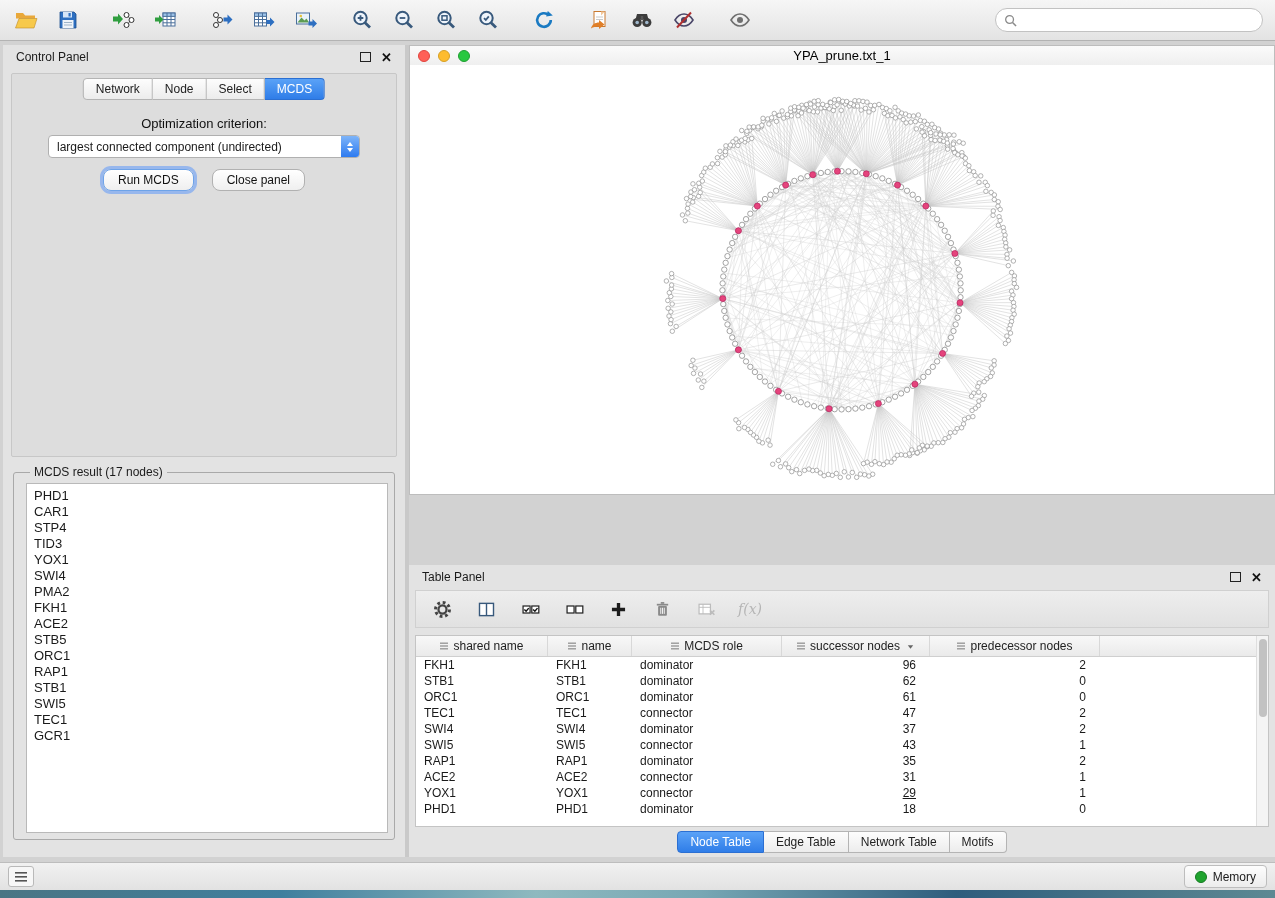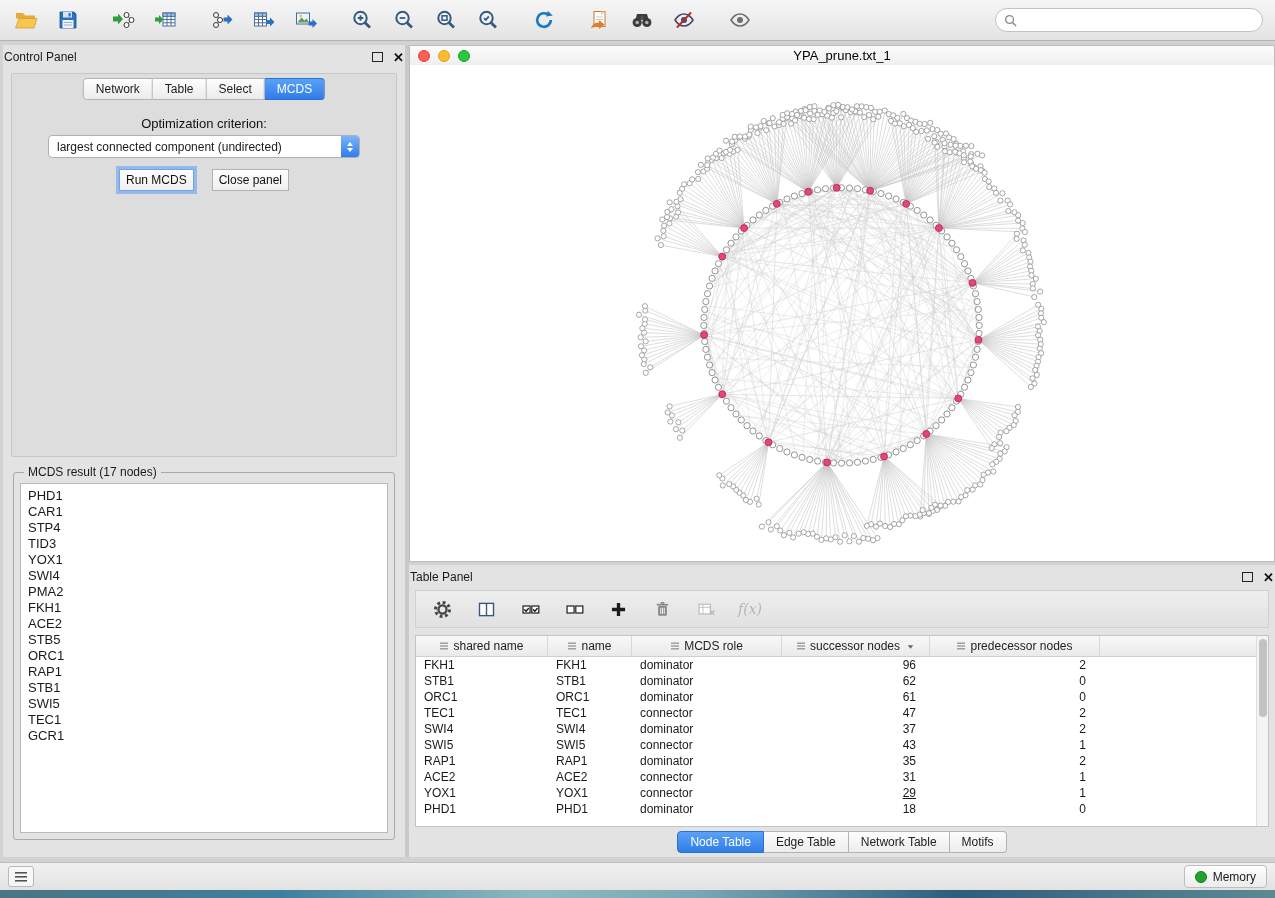--- a/index.html
+++ b/index.html
@@ -10,21 +10,21 @@
     background:linear-gradient(#f6f6f6,#e3e3e3);border-bottom:1px solid #b3b3b3;
     display:flex;align-items:center;padding:0 12px;box-sizing:border-box;}
   .tb-group{display:flex;gap:14px;margin-right:28px;align-items:center;}
   .tb-btn{width:28px;height:28px;display:flex;align-items:center;justify-content:center;cursor:pointer;}
   .tb-btn svg{width:24px;height:24px;}
   .search{margin-left:auto;width:268px;height:24px;border:1px solid #c2c2c2;border-radius:13px;background:#fff;
     display:flex;align-items:center;padding:0 8px;gap:5px;box-sizing:border-box;}
   .search svg{width:13px;height:13px;}
   .search input{border:none;outline:none;flex:1;font-size:12px;background:transparent;font-family:inherit;}
   
-  .panel-header{height:24px;display:flex;align-items:center;padding:0 1px;font-size:12px;color:#1a1a1a;}
+  .panel-header{height:24px;display:flex;align-items:center;padding:0 13px;font-size:12px;color:#1a1a1a;}
   .win-icons{margin-left:auto;display:flex;gap:10px;align-items:center;}
   .float-icon{width:9px;height:8px;border:1.5px solid #222;display:inline-block;}
   .close-icon{font-size:13px;font-weight:bold;color:#111;line-height:1;cursor:pointer;}
   .seg-tab{padding:3px 12px;font-size:12px;background:linear-gradient(#fdfdfd,#ececec);
     border:1px solid #b4b4b4;border-left:none;color:#222;cursor:pointer;white-space:nowrap;text-align:center;}
   .seg-tab:first-child{border-left:1px solid #b4b4b4;border-radius:4px 0 0 4px;}
   .seg-tab:last-child{border-radius:0 4px 4px 0;}
   .seg-tab.active{background:linear-gradient(#5aa2f7,#2f7de8);color:#fff;border-color:#2b6fd2;}
   
   .control-panel{position:absolute;left:3px;top:45px;width:402px;height:812px;background:#e3e3e3;}
@@ -33,32 +33,32 @@
   .cp-tabs{position:absolute;top:4px;left:50%;transform:translateX(-50%);display:flex;}
   .opt-label{position:absolute;top:42px;width:100%;text-align:center;font-size:13px;color:#111;}
   .dropdown{position:absolute;top:61px;left:36px;right:36px;height:23px;background:#fff;border:1px solid #b0b0b0;
     border-radius:4px;display:flex;align-items:center;font-size:12px;padding-left:8px;box-sizing:border-box;cursor:pointer;}
   .dd-text{flex:1;white-space:nowrap;overflow:hidden;}
   .dd-stepper{width:18px;height:21px;border-radius:0 3px 3px 0;background:linear-gradient(#7db4f9,#2e7bf0);
     display:flex;flex-direction:column;align-items:center;justify-content:center;gap:2px;}
   .tri-up{width:0;height:0;border-left:3.5px solid transparent;border-right:3.5px solid transparent;border-bottom:4.5px solid #fff;}
   .tri-down{width:0;height:0;border-left:3.5px solid transparent;border-right:3.5px solid transparent;border-top:4.5px solid #fff;}
   .btn-row{position:absolute;top:95px;width:100%;display:flex;justify-content:center;gap:18px;}
-  .mac-btn{font-size:12px;padding:3px 6px;background:linear-gradient(#ffffff,#efefef);
-    border:1px solid #b1b1b1;border-radius:0;color:#111;font-family:inherit;cursor:pointer;}
+  .mac-btn{font-size:12px;padding:3px 14px;background:linear-gradient(#ffffff,#efefef);
+    border:1px solid #b1b1b1;border-radius:8px;color:#111;font-family:inherit;cursor:pointer;}
   .mac-btn.focusring{box-shadow:0 0 0 3px rgba(92,152,250,.55);border-color:#6ea3e8;}
   .result-box{position:absolute;left:10px;right:10px;top:420px;bottom:17px;border:1px solid #a9a9a9;
-    border-radius:3px;margin:0;padding:4px 6px 6px 6px;}
+    border-radius:3px;margin:0;padding:4px 6px 6px 12px;}
   .result-box legend{font-size:12px;padding:0 4px;margin-left:4px;}
   .result-list{width:100%;height:100%;background:#fff;border:1px solid #b9b9b9;box-sizing:border-box;
     overflow:hidden;font-size:13px;padding:4px 7px;}
   .result-item{line-height:16px;cursor:default;}
   .v-splitter{position:absolute;left:405px;top:45px;width:4px;height:812px;background:#c9c9c9;cursor:col-resize;}
   
-  .net-window{position:absolute;left:409px;top:45px;width:866px;height:517px;background:#bef264;border:1px solid #bdbdbd;box-sizing:border-box;}
+  .net-window{position:absolute;left:409px;top:45px;width:866px;height:450px;background:#bef264;border:1px solid #bdbdbd;box-sizing:border-box;}
   .net-titlebar{position:relative;height:19px;background:linear-gradient(#fbfbfb,#efefef);border-bottom:1px solid #d4d4d4;
     display:flex;align-items:center;}
   .tl{width:12px;height:12px;border-radius:50%;margin-left:8px;box-sizing:border-box;}
   .tl.red{background:#ff5f57;border:1px solid #e0443e;}
   .tl.yellow{background:#febc2e;border:1px solid #d6a024;}
   .tl.green{background:#28c840;border:1px solid #1f9e31;}
   .net-title{position:absolute;left:0;right:0;text-align:center;font-size:13px;color:#000;pointer-events:none;}
   .net-canvas{position:absolute;top:19px;left:0;right:0;bottom:0;background:#fff;}
   .net-canvas svg{width:100%;height:100%;display:block;}
   
@@ -258,21 +258,21 @@
     <div class="panel-header">
       <span>Control Panel</span>
       <span class="win-icons">
         <span class="float-icon"></span>
         <span class="close-icon">✕</span>
       </span>
     </div>
     <div class="cp-card">
       <div class="cp-tabs">
           <div class="seg-tab">Network</div>
-          <div class="seg-tab">Table</div>
+          <div class="seg-tab">Node</div>
           <div class="seg-tab">Select</div>
           <div class="seg-tab active">MCDS</div>
         </div>
       <div class="opt-label">Optimization criterion:</div>
       <div class="dropdown">
         <span class="dd-text">largest connected component (undirected)</span>
         <span class="dd-stepper">
             <span class="tri-up"></span>
             <span class="tri-down"></span>
           </span>

